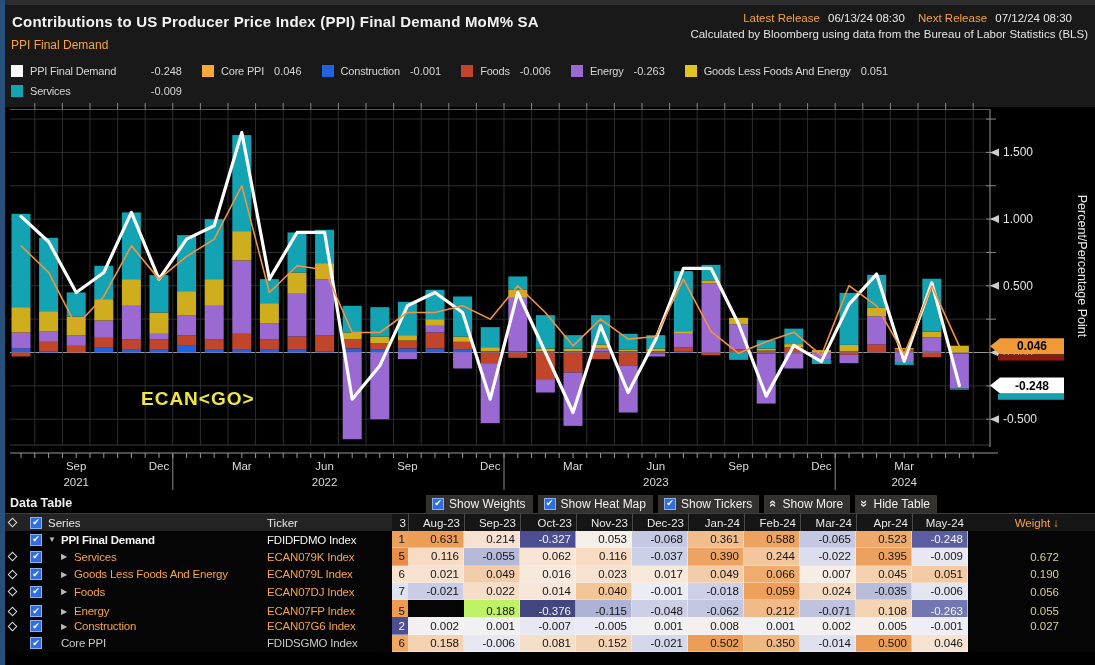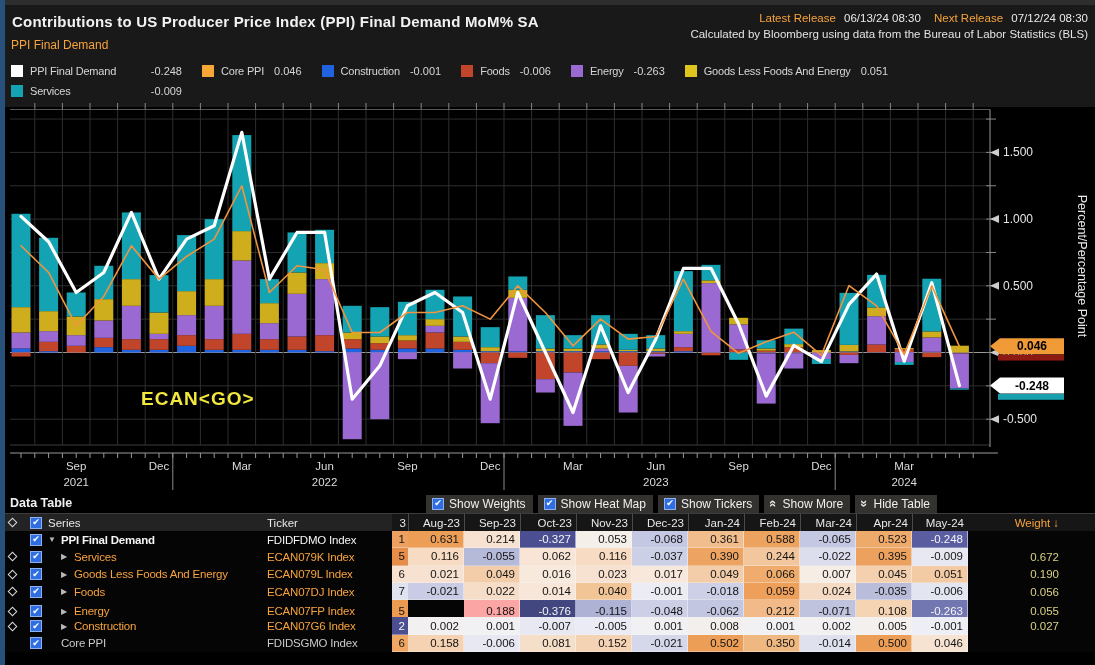--- a/index.html
+++ b/index.html
@@ -9,21 +9,21 @@
 
   .top-strip { position:absolute; left:0; top:0; width:1095px; height:5px; background:#2d2d2d; }
   .left-strip { position:absolute; left:0; top:0; width:5px; height:665px; background:#27507a; z-index:50; }
 
   .header { position:absolute; left:0; top:5px; width:1095px; height:102px; background:#191919; }
   .title { position:absolute; left:12px; top:8px; font-size:15px; font-weight:700; color:#f2f2f2; letter-spacing:.2px; }
   .subtitle { position:absolute; left:11px; top:33px; font-size:12px; color:#f8a33c; }
   .release-line { position:absolute; right:7px; top:7px; font-size:11.5px; text-align:right; color:#e8e8e8; }
   .release-line .olbl { color:#f8a33c; }
   .release-line .val { color:#eaeaea; margin-left:5px; margin-right:10px; }
-  .release-line .val:last-child { margin-right:0; }
+  .release-line .val:last-child { margin-right:16px; }
   .source-line { position:absolute; right:7px; top:23px; font-size:11.5px; color:#e3e3e3; }
 
   .legend { position:absolute; left:11px; top:56px; }
   .legend-row { display:flex; align-items:center; height:20px; }
   .legend-item { display:inline-flex; align-items:center; margin-right:20px; }
   .sw { width:12px; height:12px; margin-right:7px; flex:0 0 auto; }
   .l-label { color:#d6d6d6; font-size:11px; letter-spacing:-.2px; white-space:nowrap; }
   .l-val { color:#d6d6d6; font-size:11px; margin-left:10px; white-space:nowrap; }
   .legend-item.wide .l-label { width:108px; }
   .legend-item.wide .l-val { width:44px; margin-left:0; text-align:right; }
@@ -681,21 +681,21 @@
             <span class="cb">✔</span>
           </div>
           <div class="series-cell sub">
             <span class="sp"></span>
             <span class="tri">▶</span>
             <span>Energy</span>
           </div>
           <div class="ticker-cell orange">ECAN07FP Index</div>
           <div class="trunc-cell" style="background: rgb(237, 155, 80);">5</div>
           <div class="heat lt" style="background: rgb(156, 19, 24); margin-top: 21px;">0.518</div>
-          <div class="heat" style="background: #fca5a5;">0.188</div>
+          <div class="heat" style="background: #bef264;">0.188</div>
           <div class="heat lt" style="background: rgb(67, 71, 127);">-0.376</div>
           <div class="heat" style="background: rgb(174, 178, 212);">-0.115</div>
           <div class="heat" style="background: rgb(204, 207, 230);">-0.048</div>
           <div class="heat" style="background: rgb(195, 198, 225);">-0.062</div>
           <div class="heat" style="background: rgb(241, 186, 136); padding-left: 36px;">0.212</div>
           <div class="heat" style="background: rgb(191, 195, 222);">-0.071</div>
           <div class="heat" style="background: rgb(245, 212, 180);">0.108</div>
           <div class="heat lt" style="background: rgb(114, 119, 178);">-0.263</div>
           <div class="weight-cell">0.055</div>
         </div>

